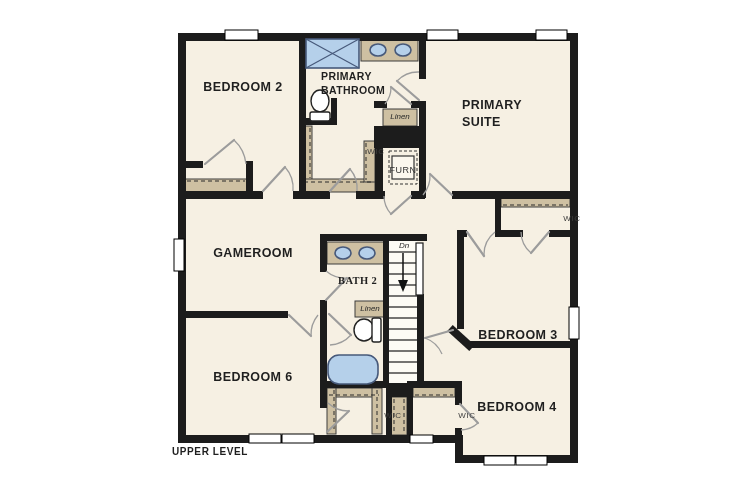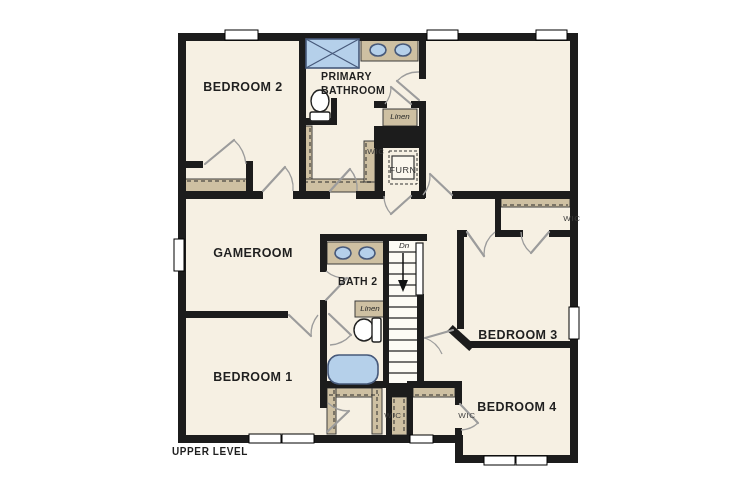--- a/index.html
+++ b/index.html
@@ -230,24 +230,25 @@
     <rect class="win" x="249" y="434" width="32" height="9"></rect>
     <rect class="win" x="282" y="434" width="32" height="9"></rect>
     <rect class="win" x="410" y="435" width="23" height="8"></rect>
     <rect class="win" x="484" y="456" width="31" height="9"></rect>
     <rect class="win" x="516" y="456" width="31" height="9"></rect>
   </g>
 </svg>
 
 <div class="lbl room" style="left:243px;top:87px;">BEDROOM 2</div>
 <div class="lbl room wrap" style="left:362px;top:83px;width:82px;font-size:10.5px;">PRIMARY BATHROOM</div>
+<div class="lbl room wrap" style="left:497px;top:114px;width:70px;">PRIMARY SUITE</div>
 <div class="lbl room" style="left:253px;top:253px;">GAMEROOM</div>
-<div class="lbl room wrap" style="left:360px;top:281px;width:44px;font-size:10.5px;">BATH 2</div>
+<div class="lbl room wrap" style="left:360px;top:281px;width:44px;font-size:10.5px;font-family:Liberation Serif, serif;">BATH 2</div>
 <div class="lbl room" style="left:518px;top:291px;margin-top:44px;">BEDROOM 3</div>
-<div class="lbl room" style="left:253px;top:377px;">BEDROOM 1</div>
+<div class="lbl room" style="left:253px;top:377px;">BEDROOM 6</div>
 <div class="lbl room" style="left:517px;top:407px;">BEDROOM 4</div>
 
 <div class="lbl small" style="left:340px;top:152px;">WIC</div>
 <div class="lbl small" style="left:536px;top:219px;">WIC</div>
 <div class="lbl small" style="left:357px;top:416px;">WIC</div>
 <div class="lbl small" style="left:431px;top:416px;">WIC</div>
 <div class="lbl tiny" style="left:400px;top:117px;">Linen</div>
 <div class="lbl tiny" style="left:370px;top:309px;">Linen</div>
 <div class="lbl furn" style="left:403px;top:170px;">FURN</div>
 <div class="lbl tiny" style="left:404px;top:246px;">Dn</div>

